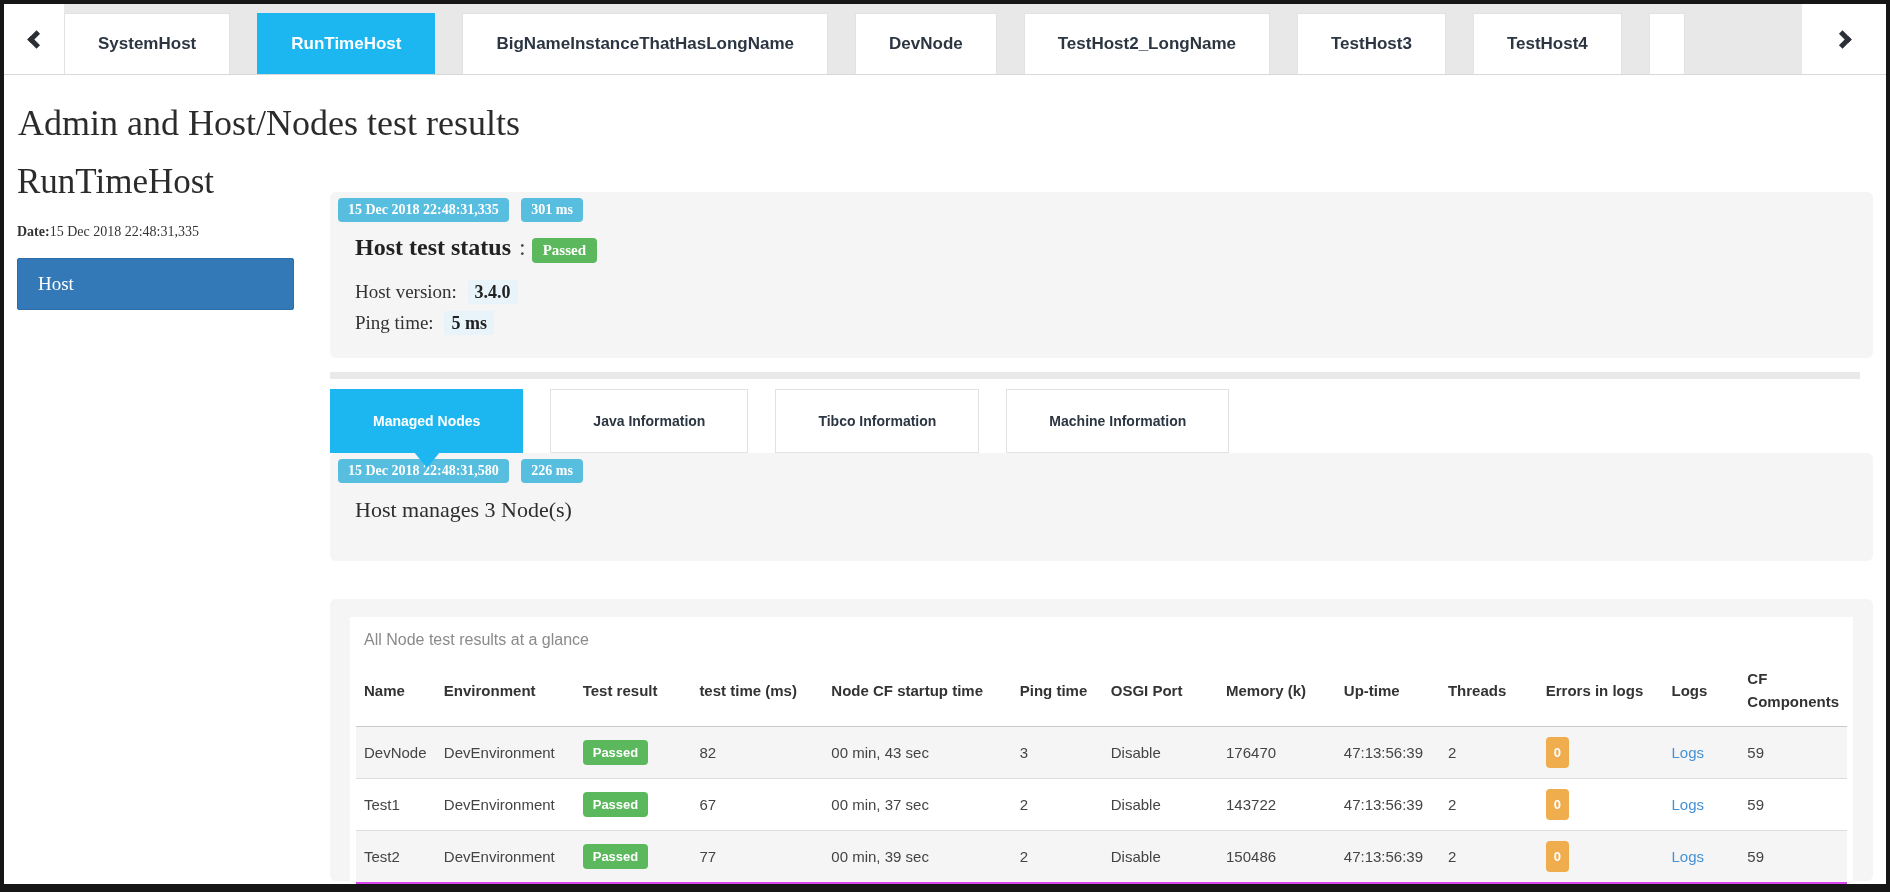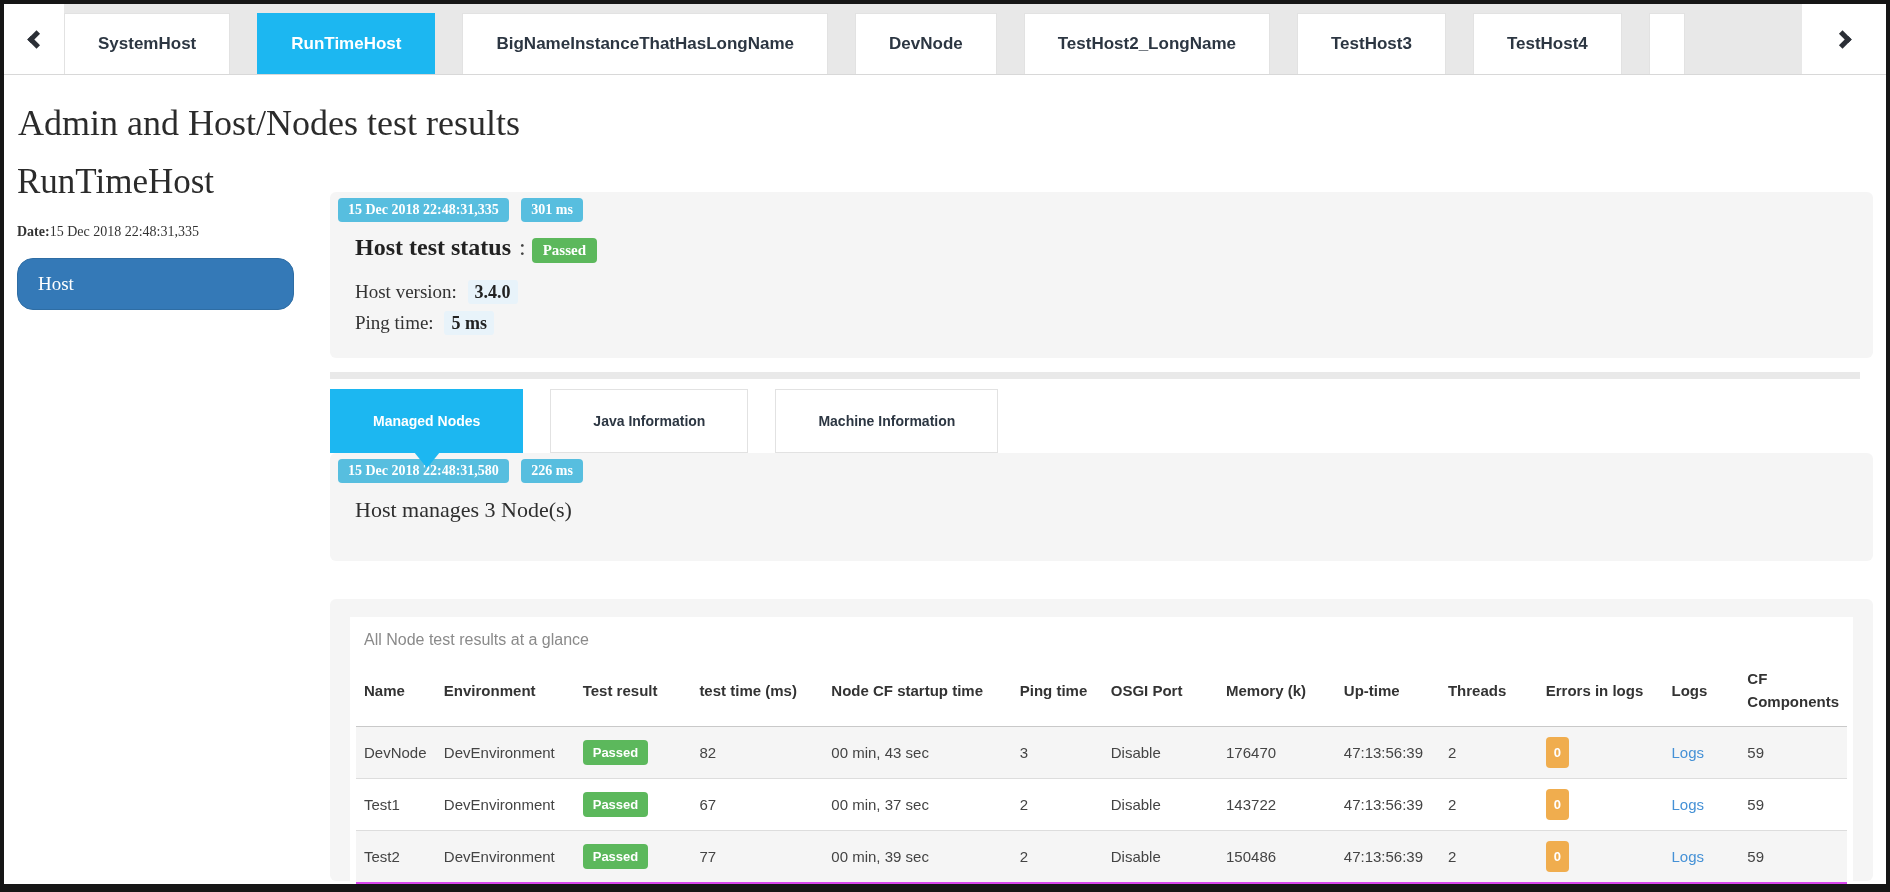--- a/index.html
+++ b/index.html
@@ -57,21 +57,21 @@
 
   .host-name {
     font-family:"Liberation Serif", serif; font-weight:normal;
     font-size:35px; color:#2b2b2b; margin:0 0 22px 0;
   }
   .report-line { font-family:"Liberation Serif", serif; font-style:italic; font-size:19px; color:#333; margin-bottom:8px; }
   .date-line { font-family:"Liberation Serif", serif; font-size:14px; color:#333; }
   .date-line b { font-weight:bold; }
   .host-btn {
     margin-top:18px; width:277px; text-align:left;
-    background:#3479b7; color:#fff; border:1px solid #2e6da4; border-radius:16px;
+    background:#3479b7; color:#fff; border:1px solid #2e6da4; border-radius:2px;
     font-family:"Liberation Serif", serif; font-size:19px;
     padding:14px 20px; cursor:pointer; display:block;
   }
 
   
   .badge { display:inline-block; color:#fff; font-weight:bold; border-radius:4px; }
   .badge-success {
     background:#5cb85c; font-family:"Liberation Serif", serif;
     font-size:15px; padding:4px 11px;
   }
@@ -205,20 +205,23 @@
           <span class="val">5 ms</span>
         </div>
       </section>
 
       <div class="subtabs">
         <div class="stab active">
             <span>Managed Nodes</span>
           </div>
         <div class="stab">
             <span>Java Information</span>
+          </div>
+        <div class="stab">
+            <span>Tibco Information</span>
           </div>
         <div class="stab">
             <span>Machine Information</span>
           </div>
       </div>
 
       <section class="panel nodes-panel">
         <div class="badges-row">
           <span class="badge badge-info">15 Dec 2018 22:48:31,580</span>
           <span class="badge badge-info">226 ms</span>

